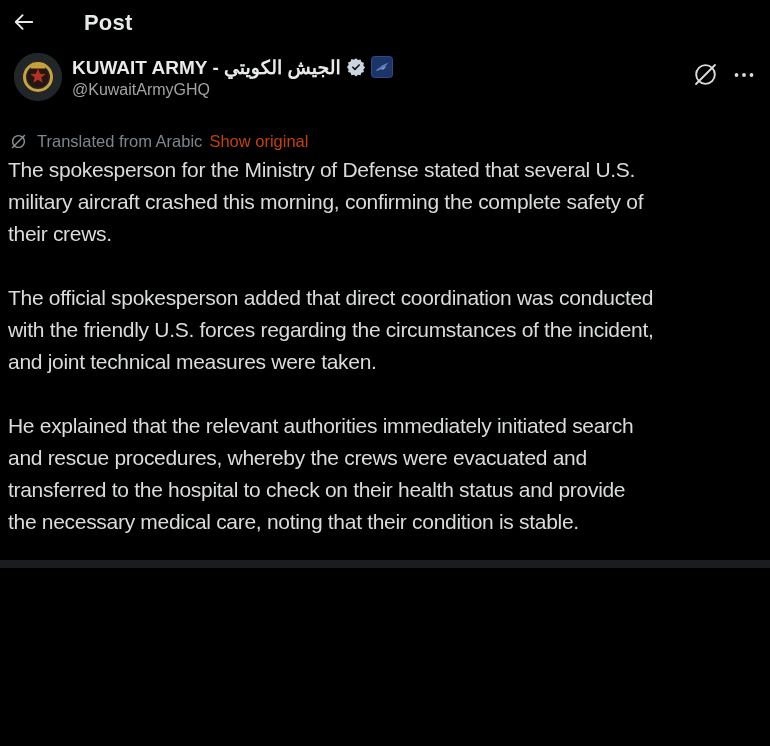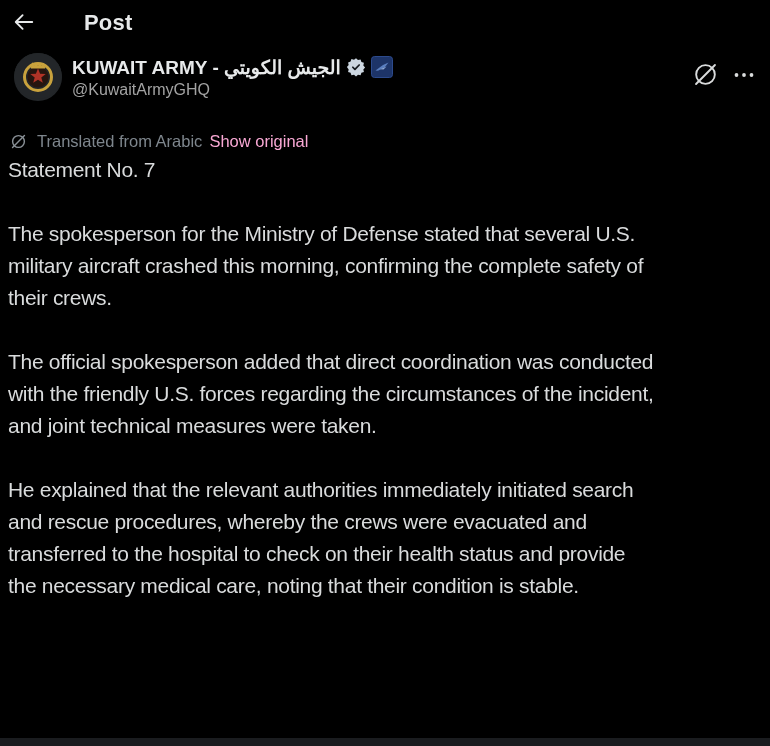--- a/index.html
+++ b/index.html
@@ -4,21 +4,21 @@
 <style>
   html, body {
     margin: 0;
     padding: 0;
     background: #000;
     font-family: "Liberation Sans", sans-serif;
   }
   .page {
     position: relative;
     width: 770px;
-    height: 746px;
+    height: 568px;
     background: #000;
     overflow: hidden;
     color: #e7e9ea;
   }
   
   .header {
     display: flex;
     align-items: center;
     height: 46px;
     padding-left: 12px;
@@ -105,21 +105,21 @@
   
   .translated-row {
     display: flex;
     align-items: center;
     margin: 31px 10px 0 10px;
     font-size: 16.5px;
     color: #7e868d;
   }
   .translated-row .t-icon { margin-right: 10px; display: flex; }
   .show-original {
-    color: #f9a8d4;
+    color: #c2410c;
     text-decoration: none;
     margin-left: 7px;
     cursor: pointer;
   }
   
   .post-body {
     margin: 3px 6px 0 8px;
   }
   .post-body p {
     margin: 0 0 32px 0;
@@ -214,21 +214,20 @@
       <svg width="17" height="17" viewBox="0 0 24 24" fill="none">
         <circle cx="12" cy="12" r="8.3" stroke="#8a9197" stroke-width="2"></circle>
         <line x1="3.6" y1="20.4" x2="20.4" y2="3.6" stroke="#8a9197" stroke-width="2" stroke-linecap="round"></line>
       </svg>
     </span>
     <span>Translated from Arabic</span>
     <a class="show-original">Show original</a>
   </div>
 
   <div class="post-body">
-    <p>Statement No. 7</p>
     <p>The spokesperson for the Ministry of Defense stated that several U.S.
 military aircraft crashed this morning, confirming the complete safety of
 their crews.</p>
     <p>The official spokesperson added that direct coordination was conducted
 with the friendly U.S. forces regarding the circumstances of the incident,
 and joint technical measures were taken.</p>
     <p>He explained that the relevant authorities immediately initiated search
 and rescue procedures, whereby the crews were evacuated and
 transferred to the hospital to check on their health status and provide
 the necessary medical care, noting that their condition is stable.</p>

